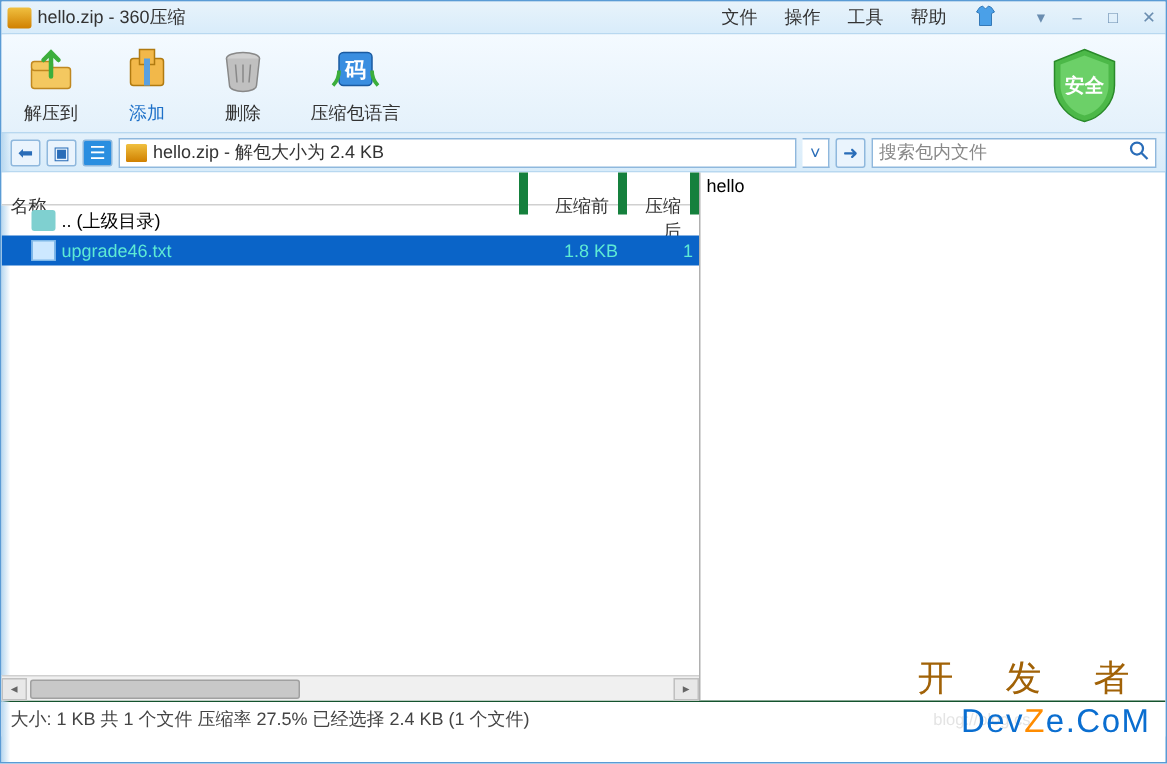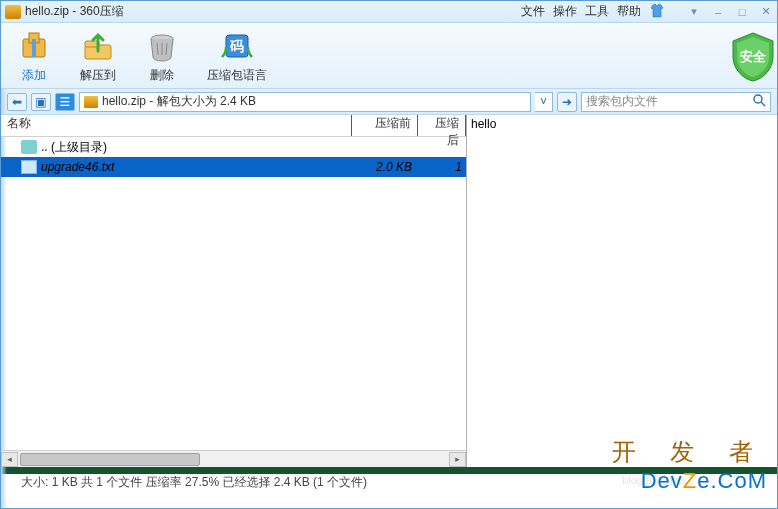--- a/index.html
+++ b/index.html
@@ -1,67 +1,67 @@
 <!DOCTYPE html>
 <html><head>
 <meta charset="utf-8">
 <style>
   * { box-sizing: border-box; margin: 0; padding: 0; font-family: "Microsoft YaHei", Arial, sans-serif; }
   body { width: 778px; height: 509px; overflow: hidden; background: #fff; position: relative; border: 1px solid #5a9bd5; }
 
   .titlebar { height: 22px; background: linear-gradient(#e8f3fb, #d8ecfa); display: flex; align-items: center; font-size: 12px; color: #333; border-bottom: 1px solid #b8d8f0; }
   .titlebar .app-icon { width: 16px; height: 14px; margin: 0 4px; background: linear-gradient(#f0c040,#d08000); border-radius: 2px; position: relative; }
   .titlebar .title { flex: 0 0 auto; }
-  .titlebar .menus { margin-left: auto; display: flex; gap: 8px; padding-right: 8px; color: #333; }
+  .titlebar .menus { margin-left: auto; display: flex; gap: 18px; padding-right: 8px; color: #333; }
   .titlebar .menus span { cursor: default; }
   .titlebar .winbtns { display: flex; gap: 2px; margin-left: 10px; }
   .titlebar .winbtn { width: 22px; height: 18px; display: flex; align-items: center; justify-content: center; color: #6a8db0; font-size: 11px; }
   .titlebar .tshirt { width:16px; height:16px; }
 
   .toolbar { height: 66px; background: linear-gradient(#f4faff,#e4f1fb); display: flex; align-items: center; padding-left: 14px; gap: 26px; border-bottom: 1px solid #b8d8f0; position: relative; }
   .tool { display: flex; flex-direction: column; align-items: center; font-size: 12px; color: #333; gap: 2px; cursor: default; }
   .tool.active { color: #1e70c8; }
   .tool .ticon { width: 38px; height: 38px; display:flex; align-items:center; justify-content:center; }
 
-  .shield { position: absolute; right: 0; top: 8px; width: 48px; height: 52px; }
+  .shield { position: absolute; right: 30px; top: 8px; width: 48px; height: 52px; }
 
   .addrbar { height: 26px; background: linear-gradient(#e4f1fb,#d8ecfa); display: flex; align-items: center; padding: 0 6px; gap: 4px; border-bottom: 1px solid #b8d8f0; font-size: 12px; }
   .navic { width: 20px; height: 18px; border: 1px solid #8fb8dd; background: #eaf4fd; display:flex; align-items:center; justify-content:center; color:#2a6db8; border-radius:2px; }
   .pathbox { flex: 1; height: 20px; border: 1px solid #8fb8dd; background: #fff; display: flex; align-items: center; padding: 6px 4px; color: #333; gap:4px; }
   .pathbox .zipicon { width:14px; height:12px; background:linear-gradient(#f0c040,#d08000); border-radius:1px; }
   .dropbtn { width: 18px; height: 20px; border: 1px solid #8fb8dd; border-left:none; background: #fff; display:flex; align-items:center; justify-content:center; color:#2a6db8; }
   .gobtn { width: 20px; height: 20px; border: 1px solid #8fb8dd; background: #eaf4fd; display:flex; align-items:center; justify-content:center; color:#2a6db8; border-radius:2px; }
   .searchbox { width: 190px; height: 20px; border: 1px solid #8fb8dd; background: #fff; display: flex; align-items: center; padding: 0 4px; color: #888; position:relative; }
   .searchbox .mag { position:absolute; right:4px; color:#2a6db8; }
 
   .content { display: flex; height: 352px; }
   .listpanel { flex: 0 0 466px; border-right: 1px solid #b0b0b0; display: flex; flex-direction: column; position:relative; }
   .colhead { height: 22px; display: flex; font-size: 12px; color: #333; border-bottom: 1px solid #d0d0d0; background: #fff; }
-  .colhead div { padding: 0 6px; border-right: 1px solid #15803d; }
+  .colhead div { padding: 14px 6px; border-right: 6px solid #15803d; }
   .col-name { flex: 1; }
   .col-before { width: 66px; text-align: right; }
   .col-after { width: 48px; text-align: right; }
 
   .rows { flex: 1; overflow: hidden; font-size: 12px; }
   .row { display: flex; align-items: center; height: 20px; padding-left: 20px; }
   .row .ficon { width: 16px; height: 14px; margin-right: 4px; }
   .row .fname { flex: 1; }
   .row .fbefore { width: 66px; text-align: right; padding-right:6px; }
   .row .fafter { width: 48px; text-align: right; padding-right:4px; }
-  .row.sel { background: #0a64c8; color: #000000; font-style: italic; }
+  .row.sel { background: #0a64c8; color: #5eead4; }
   .row.parent .ficon { background:#7fd0d0; border-radius:2px; }
   .row.file .ficon { background:#cde8ff; border:1px solid #7fb8e8; }
 
   .hscroll { height: 17px; background: #f0f0f0; border-top:1px solid #d0d0d0; display:flex; align-items:center; }
   .hscroll .thumb { width: 180px; height: 13px; background:#c8c8c8; border:1px solid #a0a0a0; border-radius:2px; margin-left:2px; }
   .hscroll .arrow { width:17px; height:15px; background:#e8e8e8; border:1px solid #c0c0c0; display:flex;align-items:center;justify-content:center;font-size:9px;color:#666; }
 
   .preview { flex: 1; font-family: "Courier New", monospace; font-size: 12px; padding: 2px 4px; color:#000; }
 
-  .statusbar { height: 24px; border-top: 7px solid #14532d; font-size: 12px; color: #444; display:flex; align-items:center; padding-left: 20px; background:#fff; }
+  .statusbar { height: 24px; border-top: 1px solid #14532d; font-size: 12px; color: #444; display:flex; align-items:center; padding-left: 6px; background:#fff; }
 
   .watermark { position:absolute; right:10px; bottom:14px; text-align:right; font-family: Arial, sans-serif; }
   .watermark .cn { font-size:24px; color:#a16207; letter-spacing:14px; font-weight:300; }
   .watermark .en { font-size:22px; color:#0a6ed0; font-weight:400; letter-spacing:1px; }
   .watermark .en b { color:#ff8c00; font-weight:400; }
   .ghosturl { position:absolute; right:90px; bottom:22px; font-size:11px; color:#e4e4e4; }
 
   .cut { position:absolute; left:0; top:22px; bottom:0; width:6px; background:linear-gradient(to right,#b8d8f0,transparent); }
 </style>
 </head>
@@ -85,39 +85,39 @@
     <div class="winbtn">▾</div>
     <div class="winbtn">–</div>
     <div class="winbtn">□</div>
     <div class="winbtn">✕</div>
   </div>
 </div>
 
 <div class="cut"></div>
 
 <div class="toolbar">
+  <div class="tool">
+    <div class="ticon">
+      <svg width="38" height="38" viewBox="0 0 38 38">
+          <rect x="6" y="18" width="26" height="14" rx="2" fill="#f4c860" stroke="#c08820"></rect>
+          <rect x="6" y="14" width="14" height="6" rx="2" fill="#f4c860" stroke="#c08820"></rect>
+          <path d="M19 24 L19 8 M14 13 L19 8 L24 13" stroke="#3cae3c" stroke-width="3" fill="none" stroke-linecap="round"></path>
+        </svg>
+    </div>
+    <span>解压到</span>
+  </div>
   <div class="tool active">
     <div class="ticon">
       <svg width="38" height="38" viewBox="0 0 38 38">
           <rect x="8" y="12" width="22" height="18" rx="2" fill="#f2b84a" stroke="#b07a10"></rect>
           <rect x="14" y="6" width="10" height="10" fill="#f2b84a" stroke="#b07a10"></rect>
           <rect x="17" y="12" width="4" height="18" fill="#5aa0e0"></rect>
         </svg>
     </div>
     <span>添加</span>
-  </div>
-  <div class="tool">
-    <div class="ticon">
-      <svg width="38" height="38" viewBox="0 0 38 38">
-          <rect x="6" y="18" width="26" height="14" rx="2" fill="#f4c860" stroke="#c08820"></rect>
-          <rect x="6" y="14" width="14" height="6" rx="2" fill="#f4c860" stroke="#c08820"></rect>
-          <path d="M19 24 L19 8 M14 13 L19 8 L24 13" stroke="#3cae3c" stroke-width="3" fill="none" stroke-linecap="round"></path>
-        </svg>
-    </div>
-    <span>解压到</span>
   </div>
   <div class="tool">
     <div class="ticon">
       <svg width="38" height="38" viewBox="0 0 38 38">
           <ellipse cx="19" cy="12" rx="11" ry="4" fill="#d0d0d0" stroke="#888"></ellipse>
           <path d="M8 12 L10 30 A9 4 0 0 0 28 30 L30 12" fill="#c0c0c0" stroke="#888"></path>
           <line x1="14" y1="16" x2="15" y2="28" stroke="#888"></line>
           <line x1="19" y1="16" x2="19" y2="28" stroke="#888"></line>
           <line x1="24" y1="16" x2="23" y2="28" stroke="#888"></line>
         </svg>
@@ -176,21 +176,21 @@
     <div class="rows">
       <div class="row parent">
         <div class="ficon"></div>
         <div class="fname">.. (上级目录)</div>
         <div class="fbefore"></div>
         <div class="fafter"></div>
       </div>
       <div class="row file sel">
         <div class="ficon"></div>
         <div class="fname">upgrade46.txt</div>
-        <div class="fbefore">2.0 KB</div>
+        <div class="fbefore">1.8 KB</div>
         <div class="fafter">1</div>
       </div>
     </div>
     <div class="hscroll">
       <div class="arrow">◂</div>
       <div class="thumb"></div>
       <div style="flex:1"></div>
       <div class="arrow">▸</div>
     </div>
   </div>

